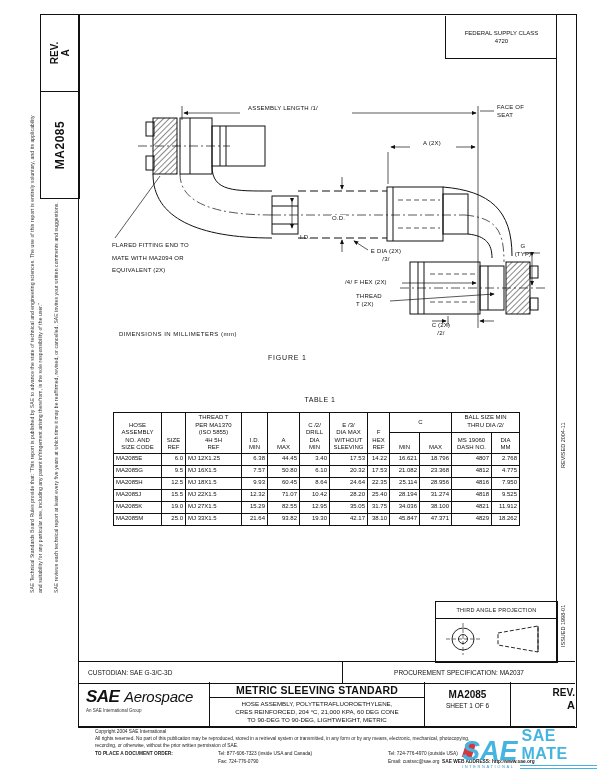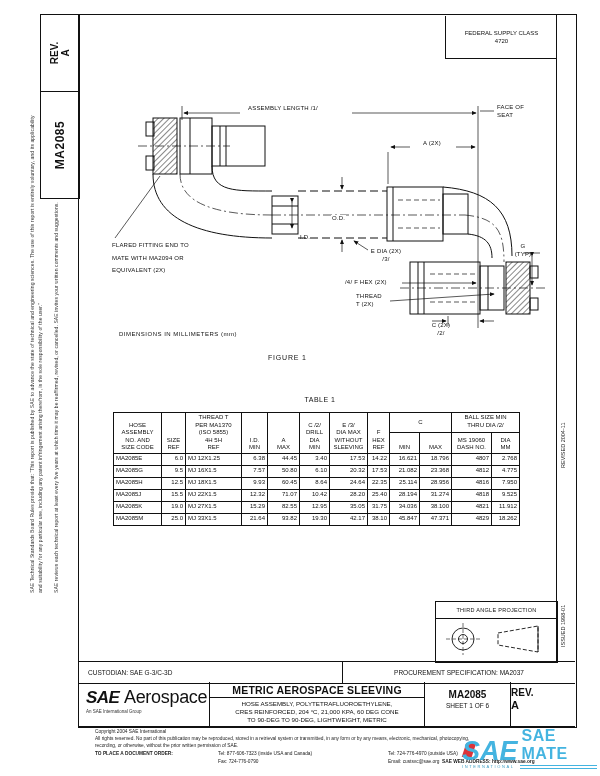--- a/index.html
+++ b/index.html
@@ -34,29 +34,29 @@
   #proj .cap{height:16px;border-bottom:1px solid #111;display:flex;align-items:center;justify-content:center;font-size:5.5px;letter-spacing:.3px;}
   
   #adminrow{position:absolute;left:78px;top:661px;width:497px;height:21px;border-top:1.2px solid #111;border-bottom:1.2px solid #111;display:flex;}
   #adminrow .cell1{width:254px;display:flex;align-items:center;padding-left:10px;font-size:6.5px;}
   #adminrow .cell2{flex:1;border-left:1.2px solid #111;display:flex;align-items:center;justify-content:center;font-size:6.5px;}
   
   #tblock{position:absolute;left:78px;top:682px;width:497px;height:44px;border-bottom:1.8px solid #111;display:flex;}
   #tblock .tcell{border-right:1.2px solid #111;box-sizing:border-box;}
   #tblock .logo{width:132px;padding:5px 0 0 8px;}
   #tblock .logo .sae{font-style:italic;font-weight:900;font-size:17px;letter-spacing:-.5px;}
-  #tblock .logo .aero{font-weight:400;font-size:18px;letter-spacing:-.3px;}
+  #tblock .logo .aero{font-style:italic;font-weight:400;font-size:15px;letter-spacing:-.3px;}
   #tblock .logo .sub{font-size:4.5px;color:#333;margin-top:1px;}
   #tblock .mid{width:215px;text-align:center;}
   #tblock .mid .type{font-size:10.5px;font-weight:bold;letter-spacing:.2px;padding:2px 0 1px 0;border-bottom:1px solid #111;}
   #tblock .mid .ttl{font-size:6.2px;line-height:8px;white-space:pre-line;padding-top:2px;}
   #tblock .num{width:86px;text-align:center;padding-top:7px;}
   #tblock .num .n{font-weight:bold;font-size:10px;}
   #tblock .num .s{font-size:6.5px;margin-top:2px;}
-  #tblock .rev{flex:1;text-align:left;padding-top:5px;font-weight:bold;border-right:none;}
+  #tblock .rev{flex:1;text-align:right;padding-top:5px;font-weight:bold;border-right:none;}
   #tblock .rev .r1{font-size:10px;}
   #tblock .rev .r2{font-size:11px;margin-top:1px;}
   
   .legal{position:absolute;font-size:4.8px;color:#222;white-space:nowrap;}
   .legal.b{font-weight:bold;}
   
   #wm{position:absolute;left:462px;top:727px;width:135px;height:48px;z-index:5;opacity:.92;}
   #wm .row1{display:flex;align-items:flex-end;}
   #wm .big{font-style:italic;font-weight:900;font-size:27px;line-height:24px;color:#35aede;position:relative;}
   #wm .big .redbit{position:absolute;left:2px;top:4px;width:10px;height:14px;background:#d8232a;transform:skewX(-18deg);z-index:-1;}
@@ -364,21 +364,21 @@
 
   <div id="tblock">
     <div class="tcell logo">
       <div>
         <span class="sae">SAE</span>
         <span class="aero">Aerospace</span>
       </div>
       <div class="sub">An SAE International Group</div>
     </div>
     <div class="tcell mid">
-      <div class="type">METRIC AEROSPACE SLEEVING</div>
+      <div class="type">METRIC SLEEVING STANDARD</div>
       <div class="ttl">HOSE ASSEMBLY, POLYTETRAFLUOROETHYLENE,
 CRES REINFORCED, 204 °C, 21,000 KPA, 60 DEG CONE
 TO 90-DEG TO 90-DEG, LIGHTWEIGHT, METRIC</div>
     </div>
     <div class="tcell num">
       <div class="n">MA2085</div>
       <div class="s">SHEET 1 OF 6</div>
     </div>
     <div class="tcell rev">
       <div class="r1">REV.</div>

